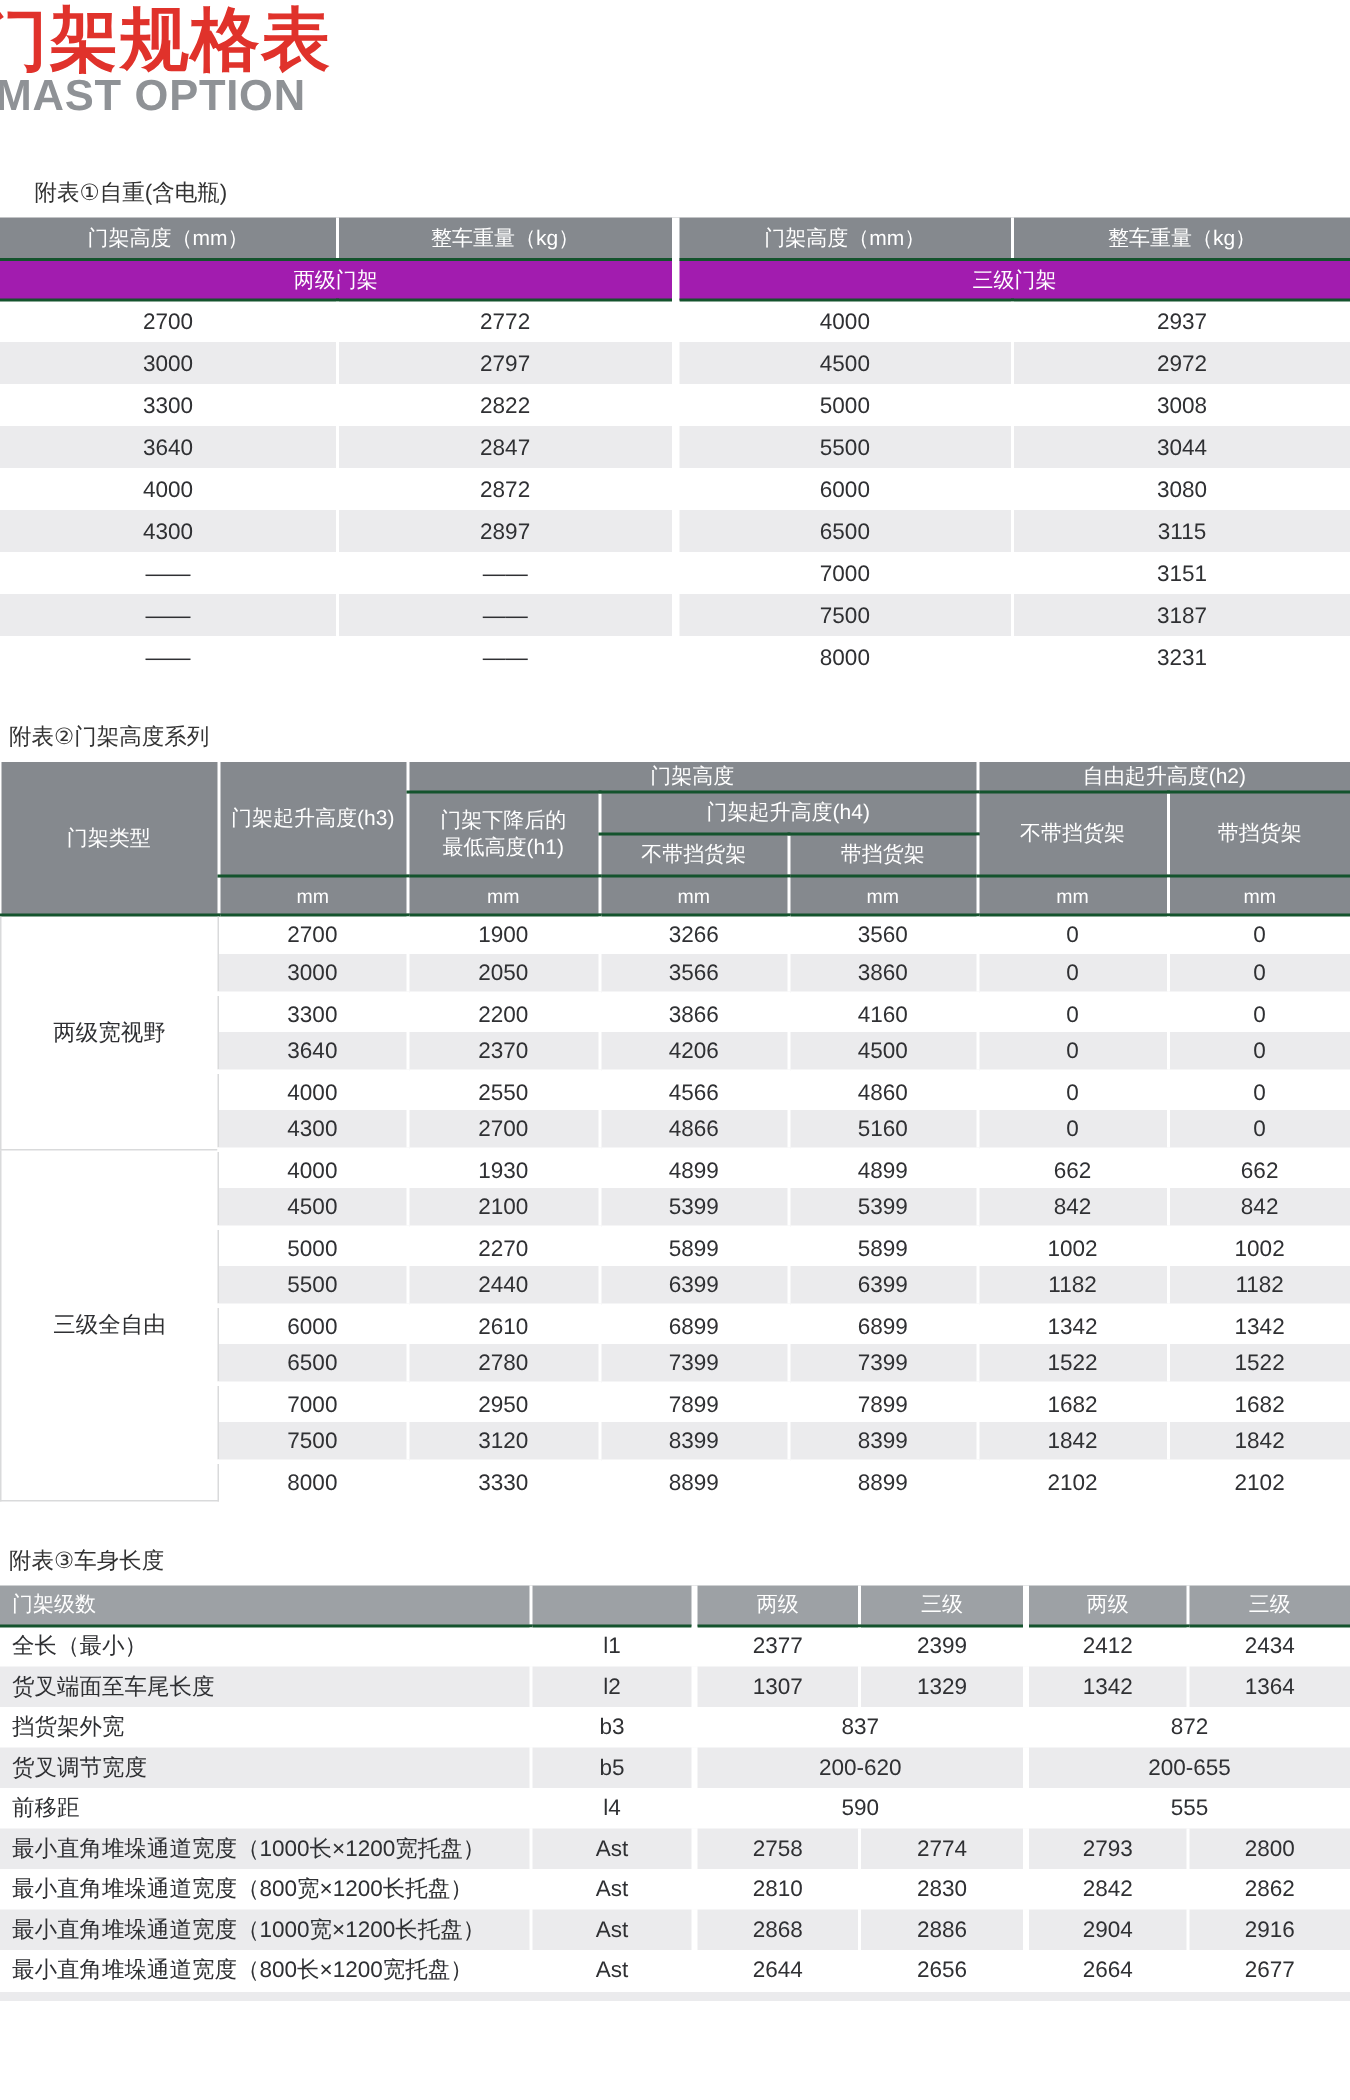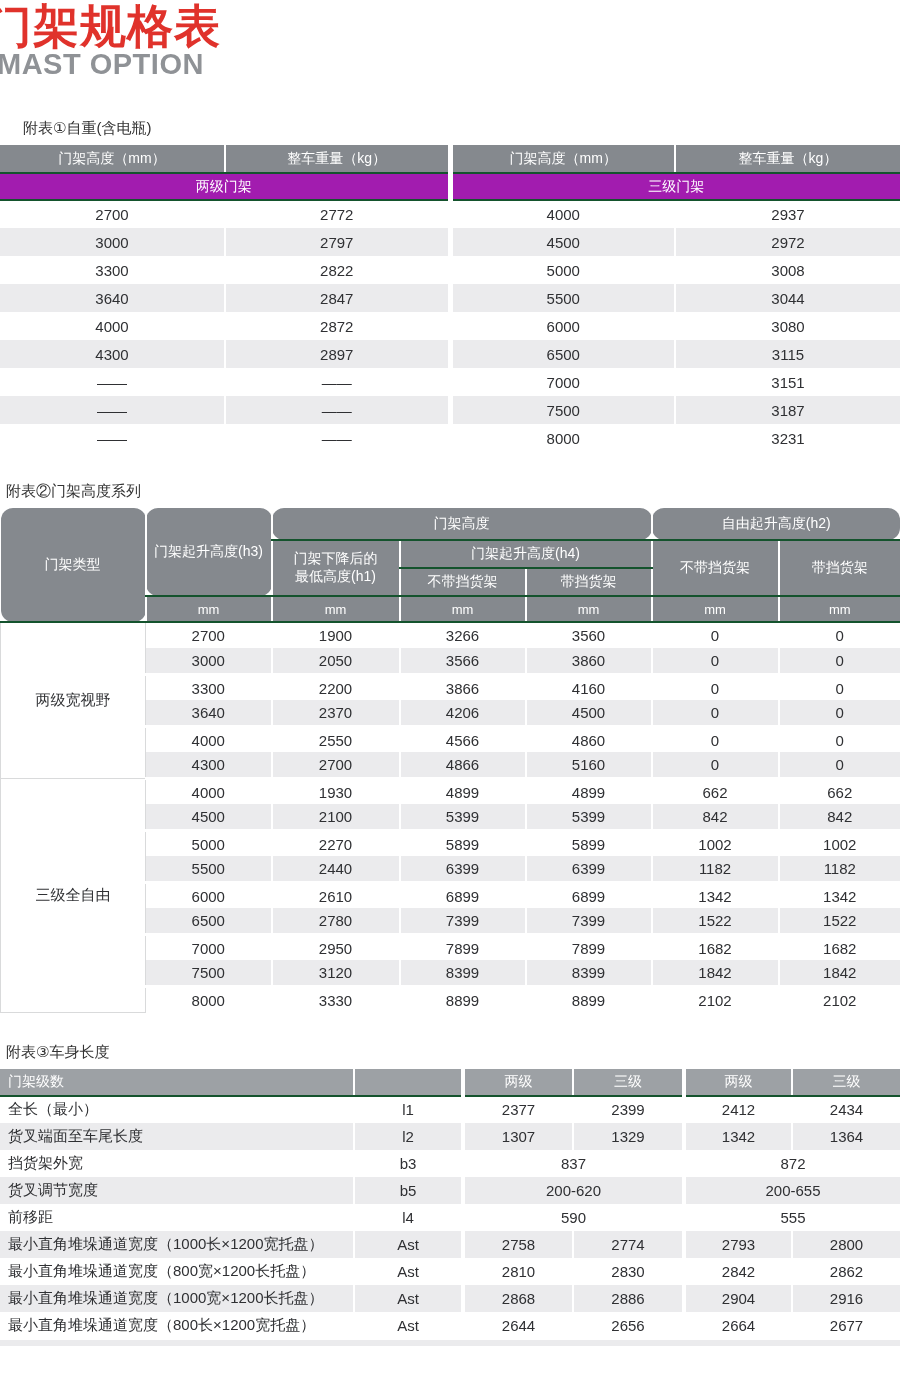--- a/index.html
+++ b/index.html
@@ -20,21 +20,21 @@
   }
   .hdr .sub {
     color: #8f9296; font-size: 29px; line-height: 1.0;
     margin-left: -3px; letter-spacing: 0.5px; font-weight: bold;
     white-space: nowrap;
   }
 
   
   .caption { font-size: 15px; color: #333333; margin: 0 0 7px 6px; }
   .cap1 { margin-top: 40px; margin-left: 23px; }
-  .cap2 { margin-top: 30px; font-family: Liberation Serif, serif; }
+  .cap2 { margin-top: 30px; }
   .cap3 { margin-top: 30px; }
 
   
   table { width: 100%; border-collapse: collapse; table-layout: fixed; }
   th {
     font-weight: normal; color: #ffffff; font-size: 14px;
     text-align: center; background: #85898e; border-bottom: 2px solid #14532d;
   }
   td { font-size: 15px; text-align: center; color: #2f3033; }
   tbody tr:nth-child(odd)  { background: #ffffff; }
@@ -42,21 +42,21 @@
   .bl  { border-left: 2px solid #ffffff; }
   .bl4 { border-left: 4px solid #ffffff; }
   .mid { border-left: 5px solid #ffffff; }
 
   
   #t1 thead tr.hd th { height: 28px; }
   #t1 thead tr.hl th { height: 27px; background: #a21caf; }
   #t1 tbody td { height: 28px; }
 
   
-  #t2 thead tr.r1 th { height: 32px; border-radius: 12px; }
+  #t2 thead tr.r1 th { height: 20px; }
   #t2 thead tr.r2 th { height: 28px; }
   #t2 thead tr.r3 th { height: 28px; }
   #t2 thead tr.unit th { height: 26px; font-size: 13px; }
   #t2 tbody td { height: 26px; }
   #t2 tbody tr:nth-child(even) td { border-bottom: 3px solid #ffffff; }
   #t2 td.glabel {
     background: #ffffff; border: 1px solid #d9dadb;
     font-size: 15px; color: #2f3033;
   }
 

